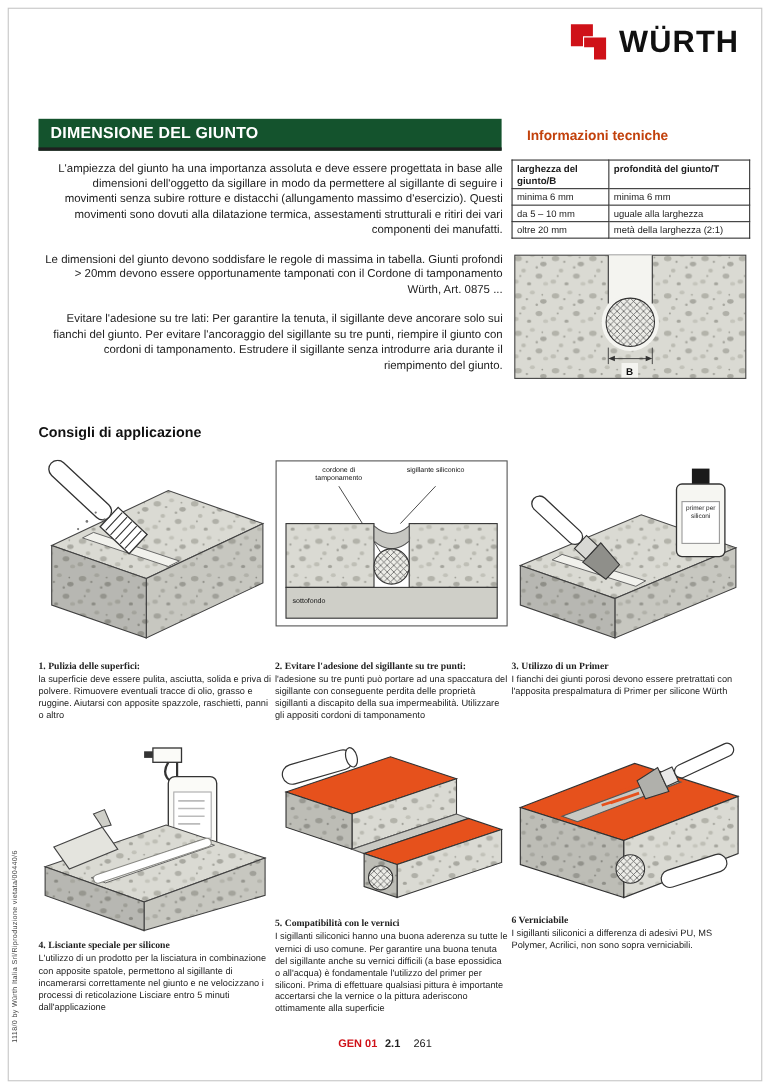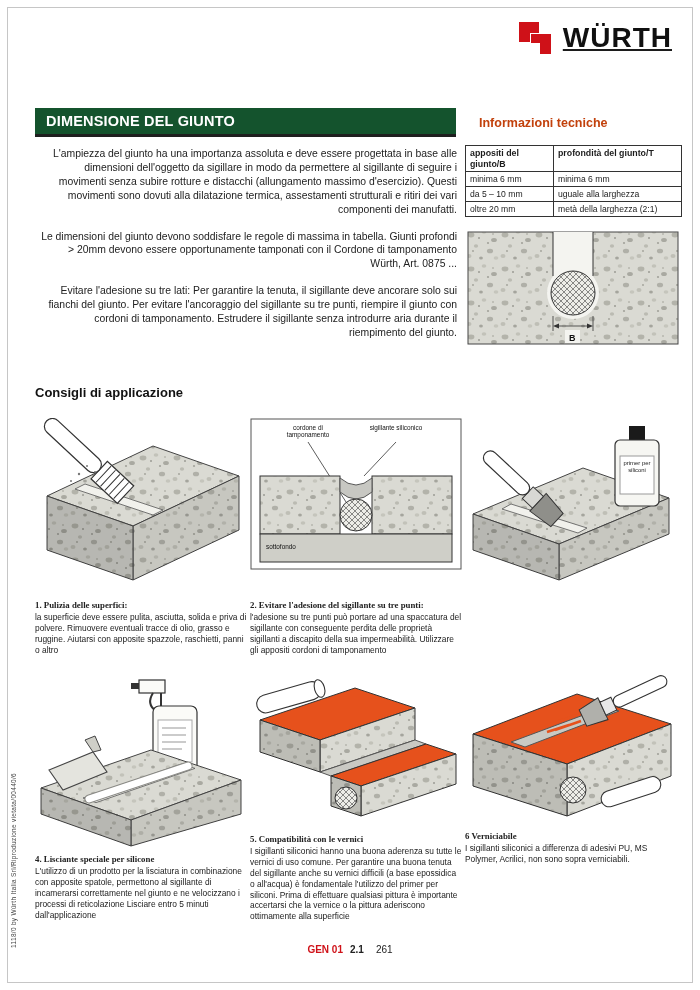--- a/index.html
+++ b/index.html
@@ -1,20 +1,20 @@
 <!DOCTYPE html>
 <html><head>
 <meta charset="utf-8">
 <style>
   * { margin:0; padding:0; box-sizing:border-box; }
   html,body { width:700px; height:990px; background:#fff; font-family:"Liberation Sans", sans-serif; color:#1c1c1c; }
   .page { position:relative; width:700px; height:990px; background:#fff; overflow:hidden; }
   .frame { position:absolute; left:7px; top:7px; right:7px; bottom:7px; border:1px solid #c6c6c6; }
 
-  .logo { position:absolute; top:20px; right:28px; display:flex; align-items:center; gap:9px;text-decoration:underline; }
+  .logo { position:absolute; top:20px; right:28px; display:flex; align-items:center; gap:9px; }
   .logo-text { font-size:28px; font-weight:bold; letter-spacing:1px; color:#101010; }
 
   .title-bar { position:absolute; left:35px; top:108px; width:421px; height:29px; background:#14532d;
                border-bottom:3px solid #1f1f1f; color:#fff; font-weight:bold; font-size:14.5px;
                line-height:26px; padding-left:11px; letter-spacing:.2px; }
 
   .intro { position:absolute; left:35px; top:147px; width:422px; font-size:10.4px; line-height:13.9px; color:#222;text-align:right; }
   .intro p { margin-bottom:13px; }
 
   .tech { position:absolute; left:465px; top:116px; width:216px; }
@@ -100,21 +100,21 @@
 
   <aside class="tech">
     <h3>Informazioni tecniche</h3>
     <table class="spec">
       <colgroup>
           <col style="width:88px">
           <col style="width:128px">
         </colgroup>
       <thead>
         <tr>
-          <th>appositi del giunto/B</th>
+          <th>larghezza del giunto/B</th>
           <th>profondità del giunto/T</th>
         </tr>
       </thead>
       <tbody>
         <tr>
           <td>minima 6 mm</td>
           <td>minima 6 mm</td>
         </tr>
         <tr>
           <td>da 5 – 10 mm</td>
@@ -212,20 +212,24 @@
           <rect x="40" y="-7" width="58" height="14" rx="7" fill="#fff" stroke="#333" stroke-width="1.2"></rect>
         </g>
         <g>
           <rect x="164" y="8" width="16" height="16" fill="#1a1a1a"></rect>
           <rect x="150" y="22" width="44" height="66" rx="5" fill="#f6f6f2" stroke="#333" stroke-width="1.2"></rect>
           <rect x="155" y="38" width="34" height="38" fill="#fff" stroke="#999"></rect>
         </g>
       </svg>
       <div class="bottle-label" style="left:156px; top:42px; width:32px;">primer per siliconi</div>
     </figure>
+    <div class="caption">
+      <div class="cap-title">3. Utilizzo di un Primer</div>
+      <div class="cap-text">I fianchi dei giunti porosi devono essere pretrattati con l'apposita prespalmatura di Primer per silicone Würth</div>
+    </div>
   </div>
 
   <div class="panel pnl4">
     <figure>
       <svg viewBox="0 0 213 180" width="213" height="180">
         <g>
           <rect x="104" y="10" width="26" height="13" fill="#fbfbf8" stroke="#333" stroke-width="1.2"></rect>
           <rect x="96" y="13" width="8" height="6" fill="#333"></rect>
           <path d="M126 36 V23 M118 23 Q111 34 121 41" fill="none" stroke="#333" stroke-width="2"></path>
           <rect x="118" y="36" width="44" height="66" rx="6" fill="#fbfbf8" stroke="#333" stroke-width="1.2"></rect>

